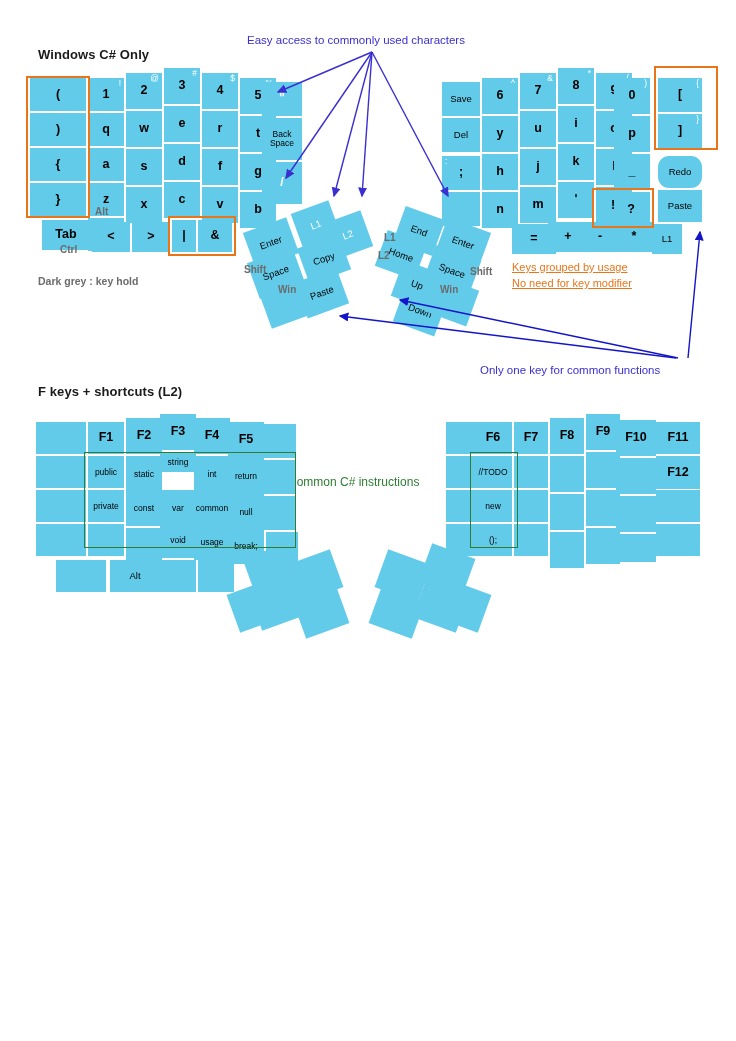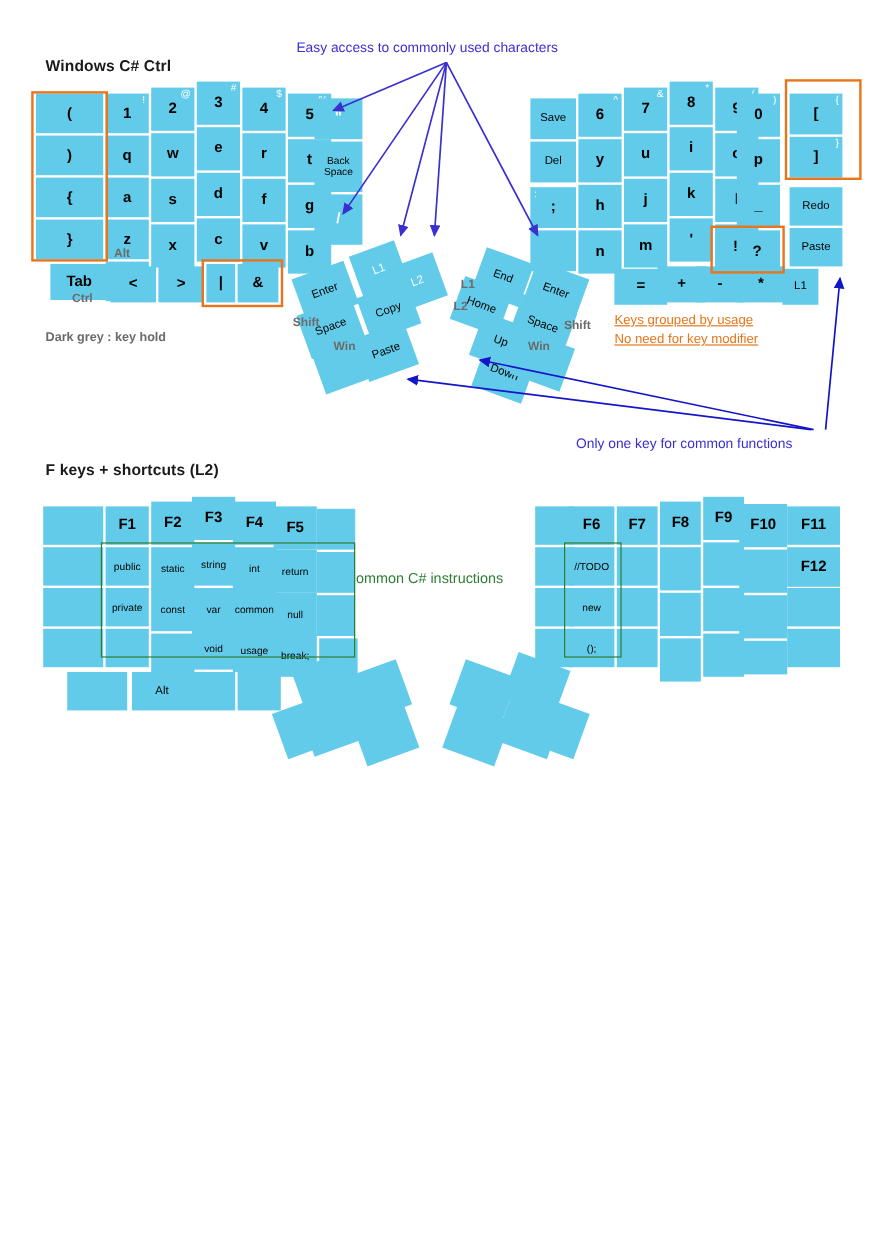--- a/index.html
+++ b/index.html
@@ -87,21 +87,21 @@
     position: absolute;
     left: 0; top: 0;
     width: 736px;
     height: 1041px;
     pointer-events: none;
   }
 </style>
 </head>
 <body>
 
-<div class="abs title" style="left:38px; top:47px;">Windows C# Ctrl</div>
+<div class="abs title" style="left:38px; top:47px;">Windows C# Only</div>
 
 <div class="abs note-blue" style="left:247px; top:34px;">Easy access to commonly used characters</div>
 
 <div class="abs note-grey" style="left:38px; top:275px;">Dark grey : key hold</div>
 
 <div class="abs note-orange" style="left:512px; top:261px;">Keys grouped by usage</div>
 <div class="abs note-orange" style="left:512px; top:277px;">No need for key modifier</div>
 
 <div class="abs note-blue" style="left:480px; top:364px;">Only one key for common functions</div>
 
@@ -314,21 +314,21 @@
       <span class="lbl"></span>
     </div>
     <div class="key bold" style="left: 658px; top: 78px; width: 44px; height: 34px;">
       <span class="lbl">[</span>
       <span class="corner">{</span>
     </div>
     <div class="key bold" style="left: 658px; top: 114px; width: 44px; height: 34px;">
       <span class="lbl">]</span>
       <span class="corner">}</span>
     </div>
-    <div class="key small" style="left: 658px; top: 156px; width: 44px; height: 32px;">
+    <div class="key small" style="left: 658px; top: 156px; width: 44px; height: 32px; border-radius: 11px;">
       <span class="lbl">Redo</span>
     </div>
     <div class="key small" style="left: 658px; top: 190px; width: 44px; height: 32px;">
       <span class="lbl">Paste</span>
     </div>
     <div class="key bold" style="left: 596px; top: 190px; width: 34px; height: 32px;">
       <span class="lbl">!</span>
     </div>
     <div class="key bold" style="left: 614px; top: 194px; width: 34px; height: 32px;">
       <span class="lbl">?</span>
@@ -410,21 +410,21 @@
     </div>
     <div class="key blank" style="left: 126px; top: 528px; width: 36px; height: 36px;">
       <span class="lbl"></span>
     </div>
     <div class="key blank" style="left: 160px; top: 560px; width: 36px; height: 32px;">
       <span class="lbl"></span>
     </div>
     <div class="key bold" style="left: 160px; top: 414px; width: 36px; height: 36px;">
       <span class="lbl">F3</span>
     </div>
-    <div class="key tiny" style="left: 160px; top: 452px; width: 36px; height: 36px;">
+    <div class="key tiny" style="left: 160px; top: 452px; width: 36px; height: 20px;">
       <span class="lbl">string</span>
     </div>
     <div class="key tiny" style="left: 160px; top: 490px; width: 36px; height: 36px;">
       <span class="lbl">var</span>
     </div>
     <div class="key tiny" style="left: 160px; top: 522px; width: 36px; height: 36px;">
       <span class="lbl">void</span>
     </div>
     <div class="key bold" style="left: 194px; top: 418px; width: 36px; height: 36px;">
       <span class="lbl">F4</span>

